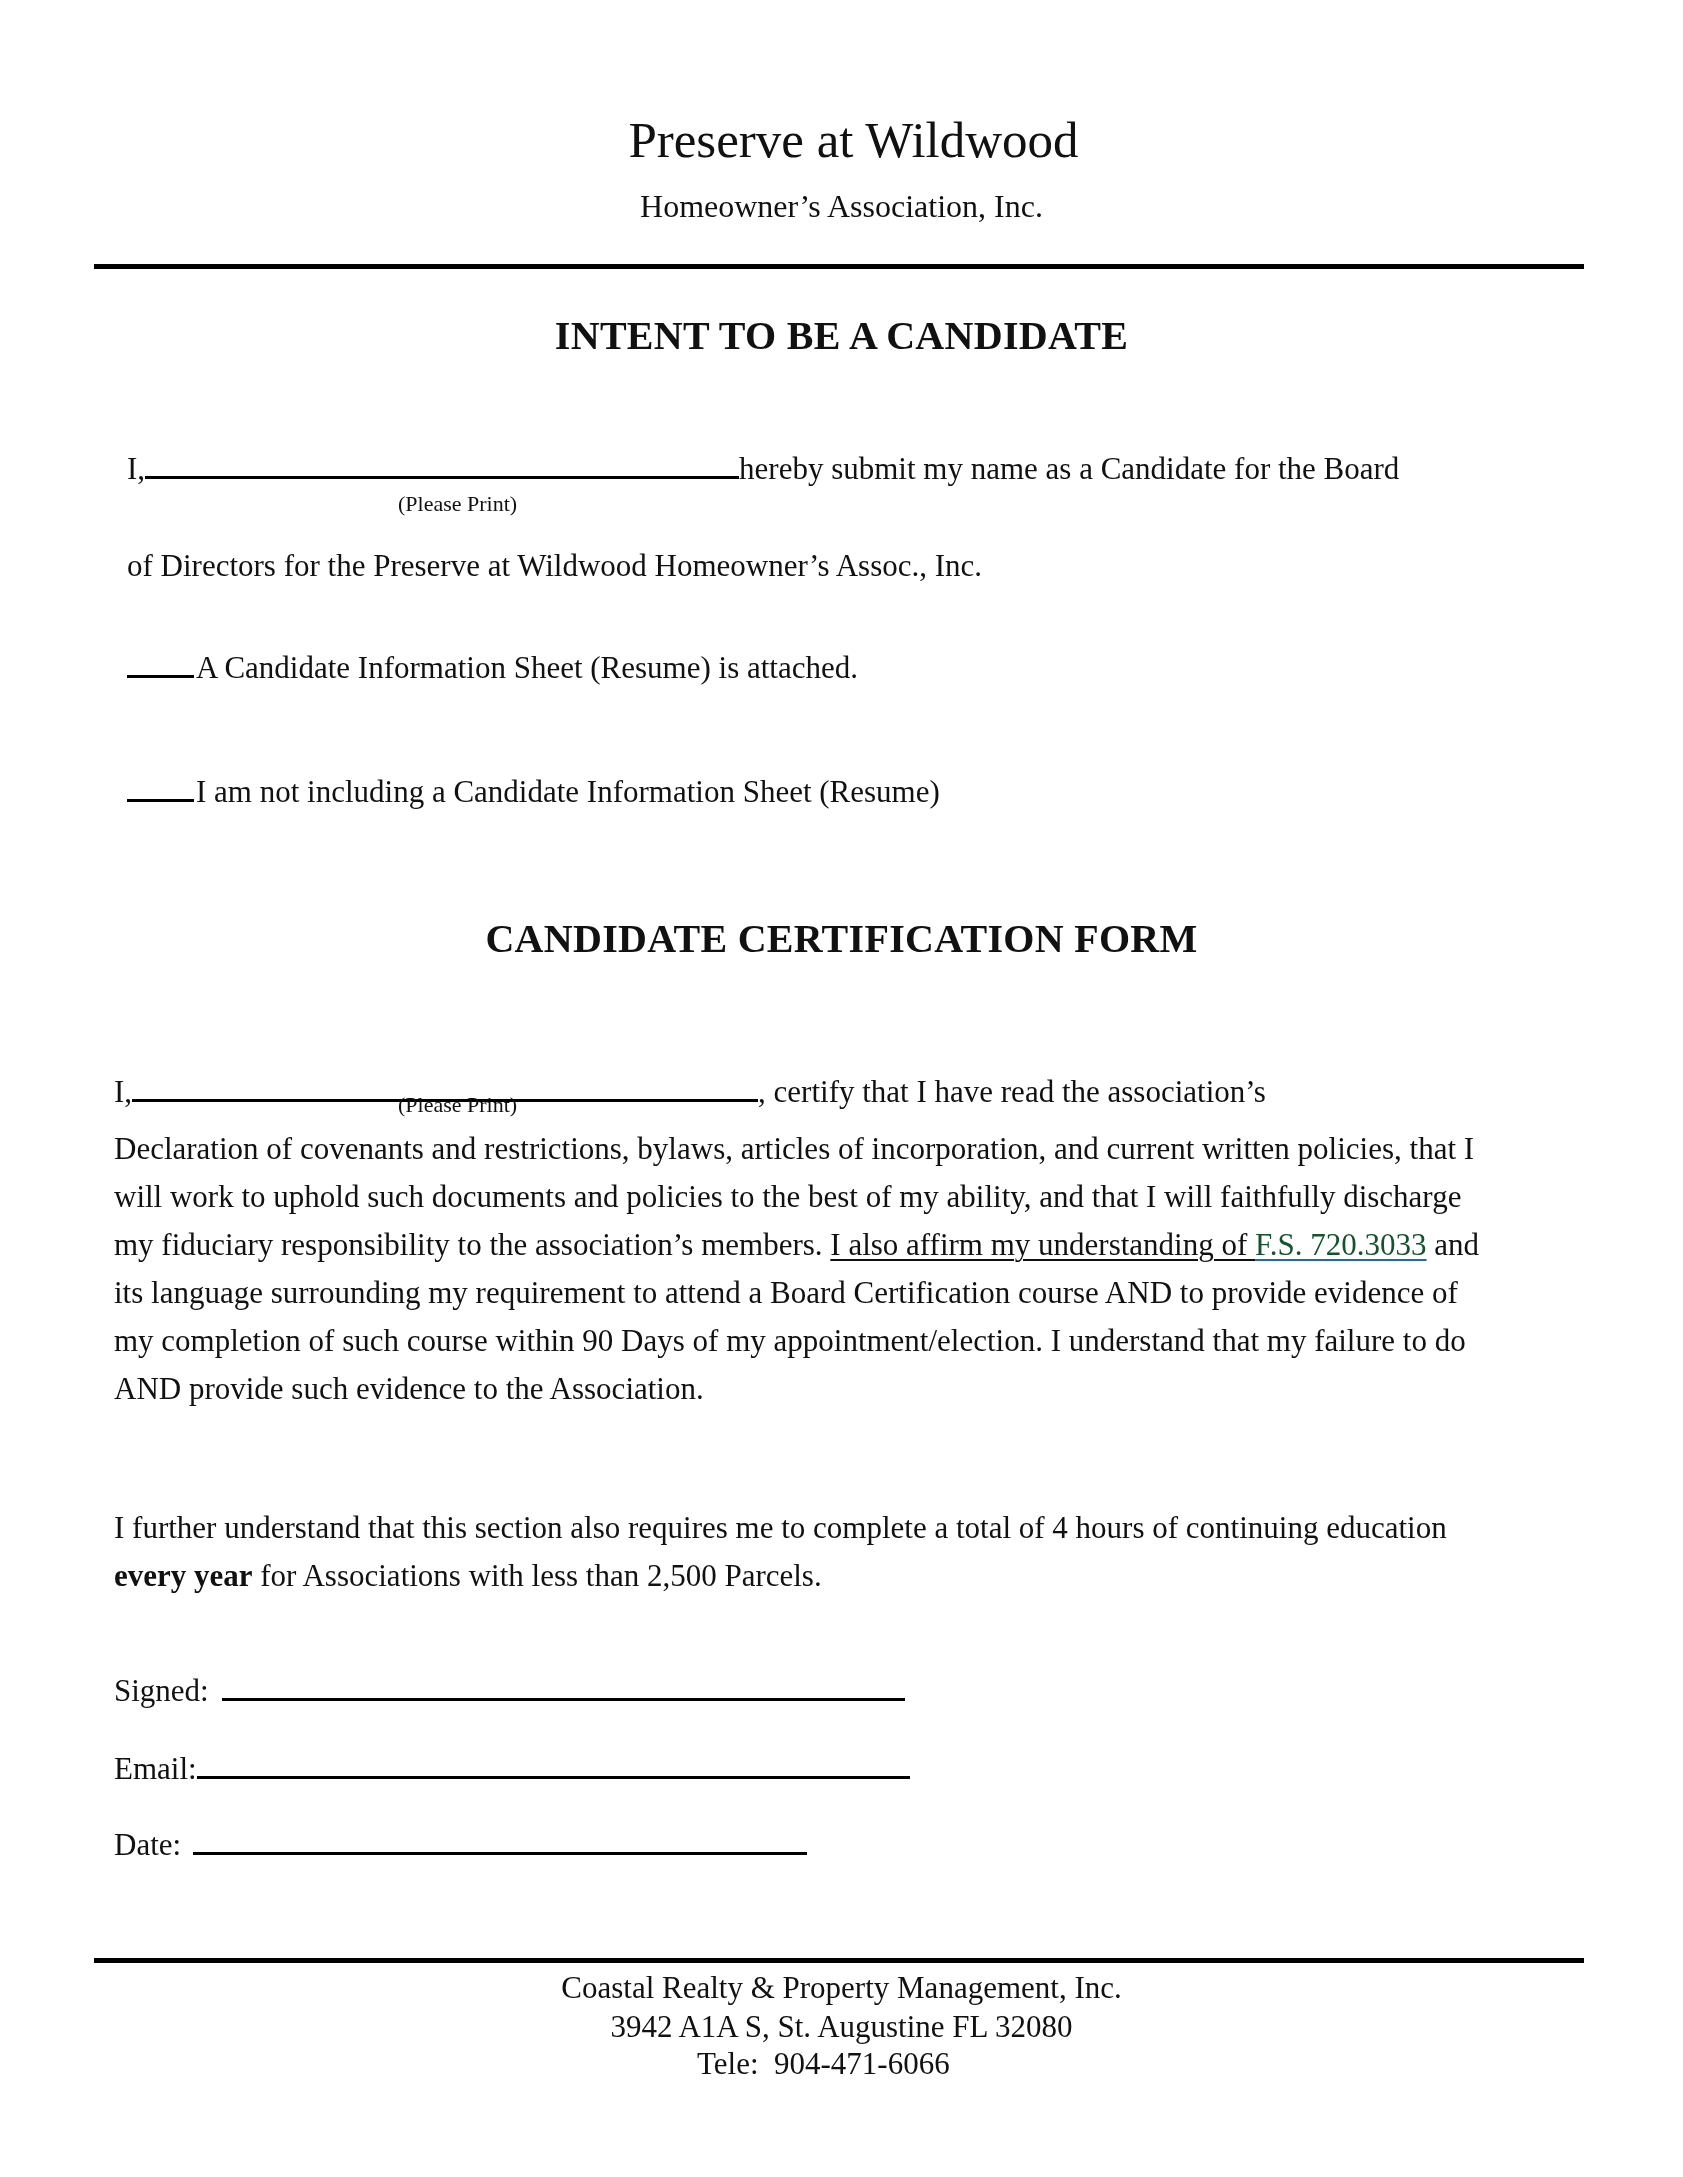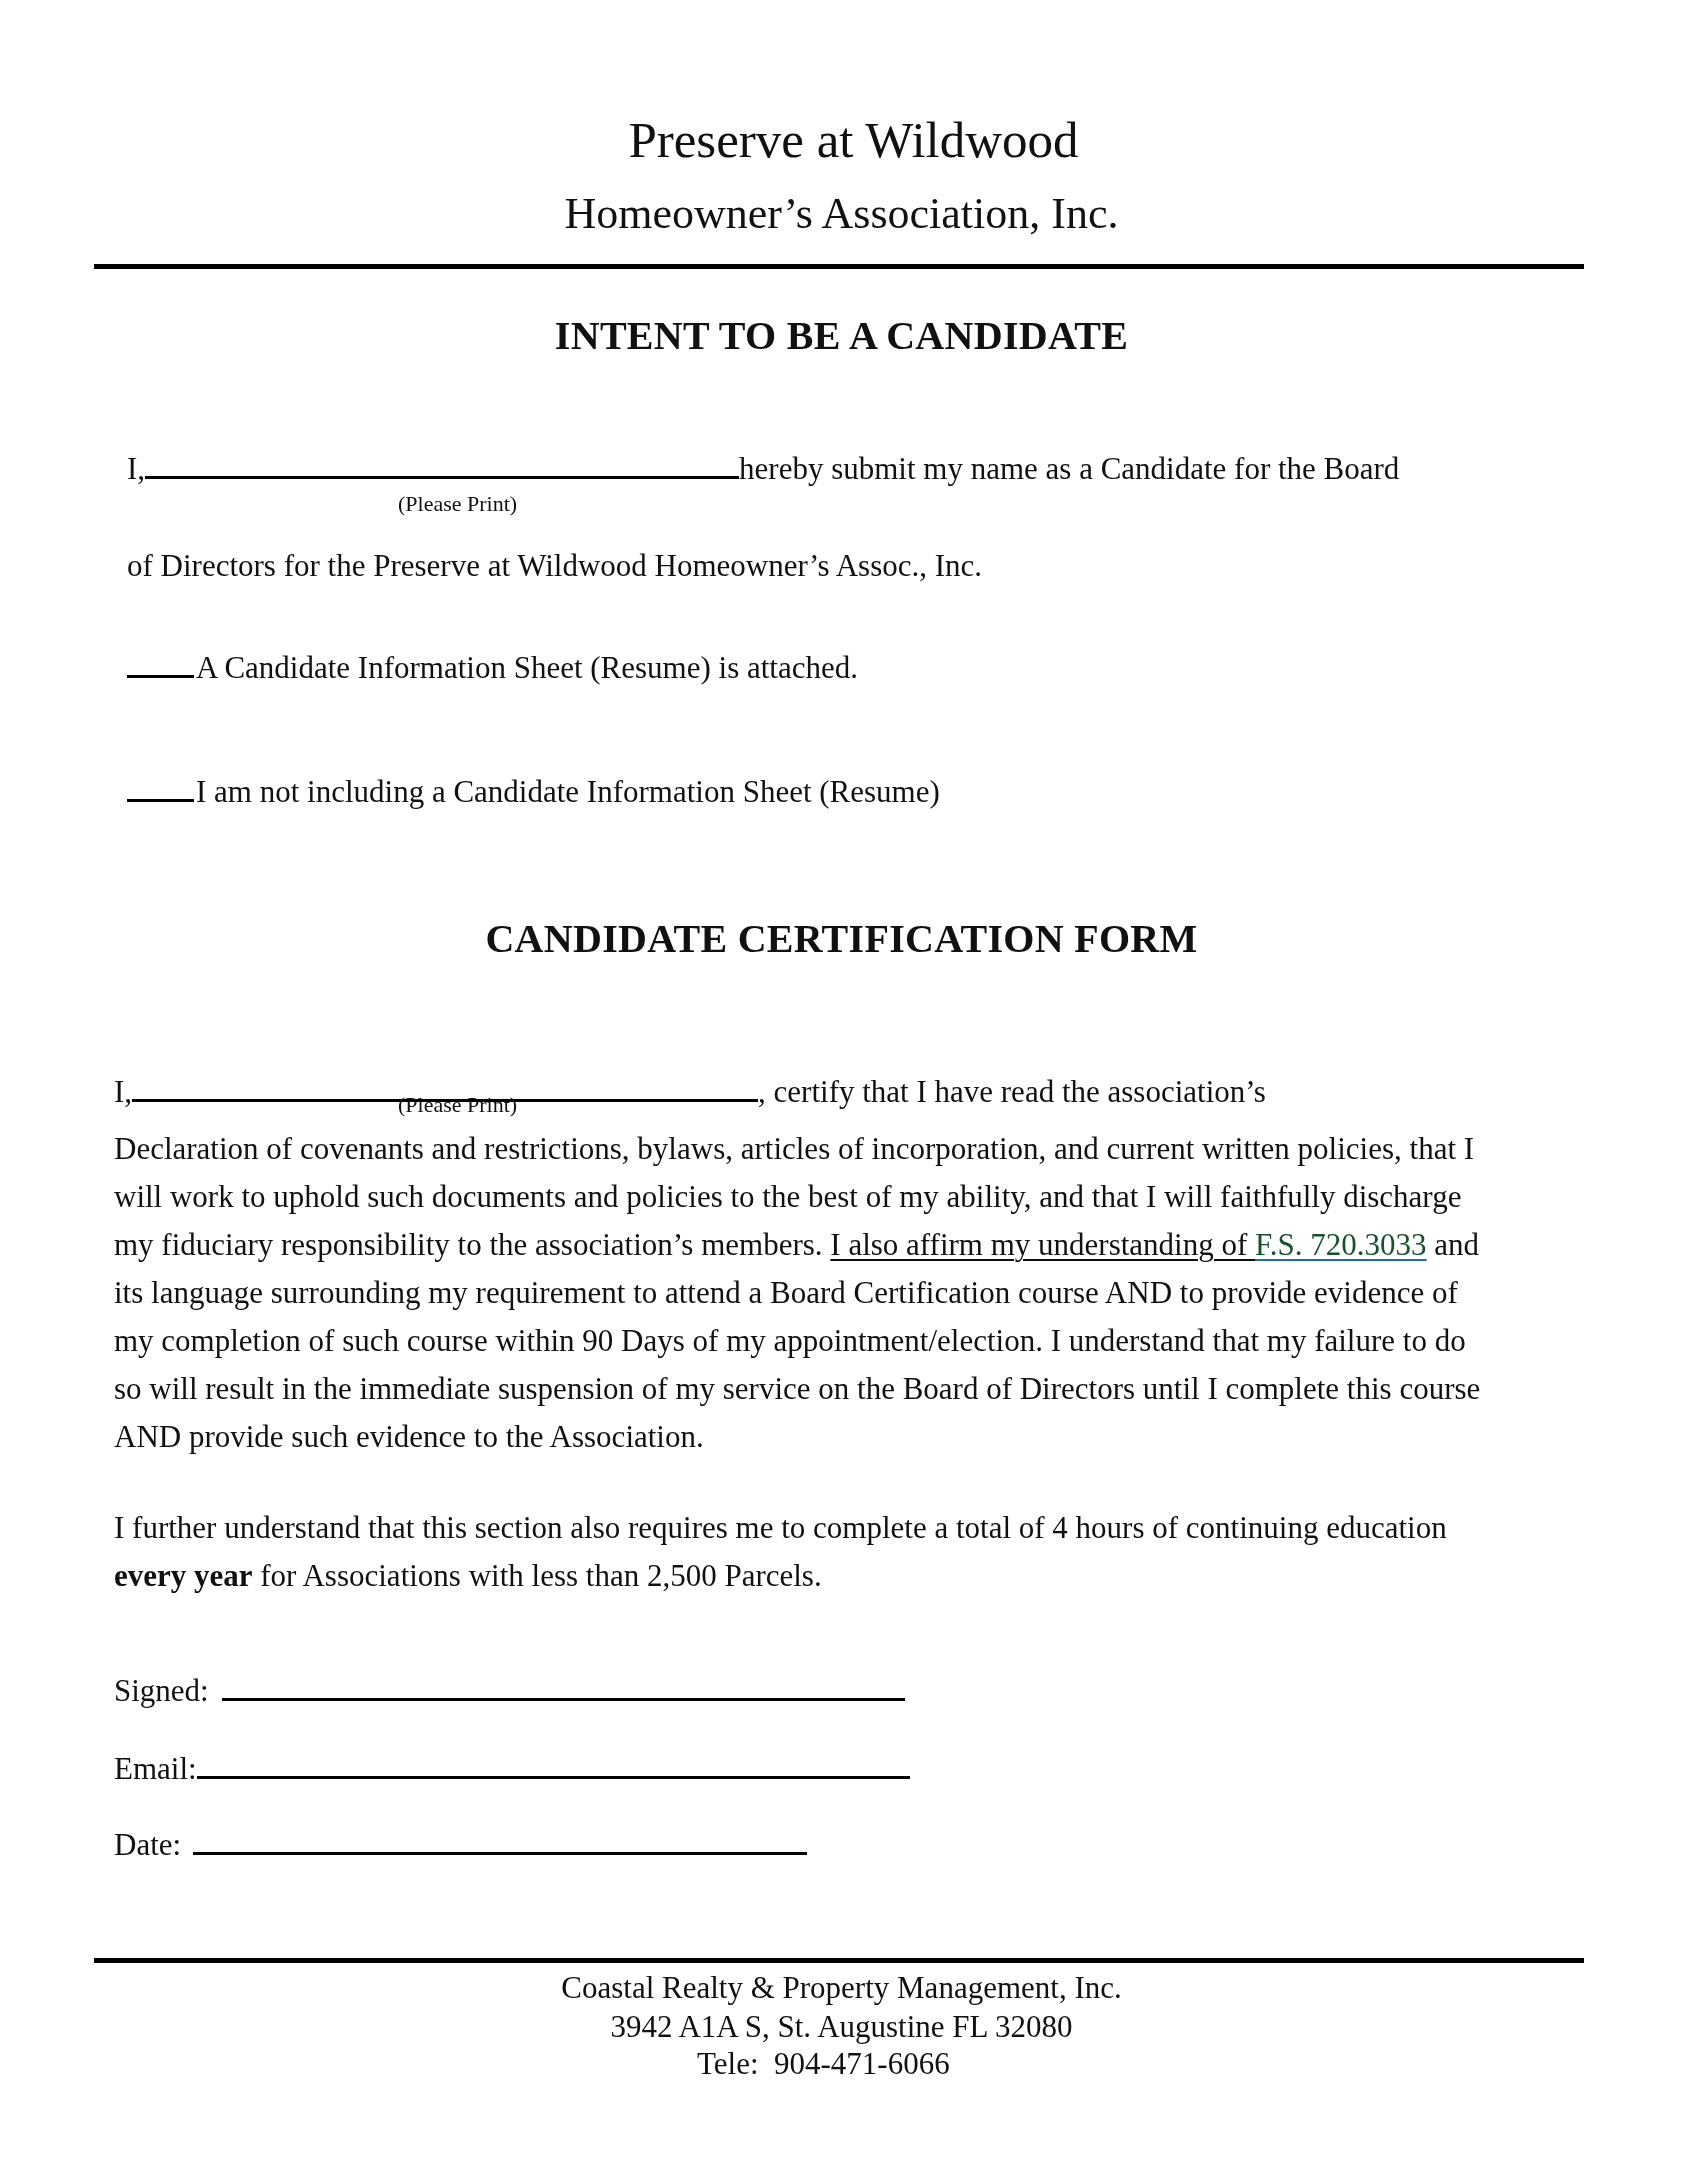--- a/index.html
+++ b/index.html
@@ -1,21 +1,21 @@
 <!DOCTYPE html>
 <html><head>
 <meta charset="utf-8">
 <style>
   html, body { margin:0; padding:0; background:#ffffff; }
   body { width:1683px; height:2177px; position:relative; overflow:hidden;
          font-family:"Liberation Serif", "DejaVu Serif", serif; color:#111; }
   .abs { position:absolute; white-space:nowrap; }
   .center { left:0; width:1683px; text-align:center; }
   .title { font-size:51px; top:111px;padding-left:12px; }
-  .subtitle { font-size:44px; top:188px; }
+  .subtitle { font-size:32px; top:188px; }
   .rule { position:absolute; left:94px; width:1490px; height:5px; background:#000; }
   .heading { font-size:40px; font-weight:bold; letter-spacing:0.3px; }
   .body { font-size:31px; line-height:31px; }
   .uline { display:inline-block; border-bottom:3px solid #000; height:22px; vertical-align:baseline; }
   .hint { font-size:22px; }
   .para { position:absolute; left:114px; width:1475px; font-size:31px; line-height:48px; text-align:left; }
   .para .line { display:block; white-space:nowrap; }
   .affirm { text-decoration:underline; text-decoration-thickness:2px; text-underline-offset:4px; }
   .link { color:#14532d; text-decoration:underline; text-decoration-color:#1f68b5; text-decoration-thickness:2px; text-underline-offset:4px; cursor:pointer; }
   .blank-short { display:inline-block; width:67px; border-bottom:3px solid #000; height:20px; margin-right:2px; }
@@ -49,21 +49,20 @@
   <span>I,</span><span class="uline" style="width:626px;"></span><span>, certify that I have read the association’s</span>
 </div>
 <div class="abs hint" style="left:398px; top:1092px;">(Please Print)</div>
 
 <div class="para" style="top:1125px;">
   <span class="line">Declaration of covenants and restrictions, bylaws, articles of incorporation, and current written policies, that I</span>
   <span class="line">will work to uphold such documents and policies to the best of my ability, and that I will faithfully discharge</span>
   <span class="line"><span>my fiduciary responsibility to the association’s members. </span><span class="affirm">I also affirm my understanding of </span><span class="link">F.S. 720.3033</span><span> and</span></span>
   <span class="line">its language surrounding my requirement to attend a Board Certification course AND to provide evidence of</span>
   <span class="line">my completion of such course within 90 Days of my appointment/election. I understand that my failure to do</span>
-  <span class="line">so will result in the immediate suspension of my service on the Board of Directors until I complete this course</span>
   <span class="line">AND provide such evidence to the Association.</span>
 </div>
 
 <div class="para" style="top:1504px;">
   <span class="line">I further understand that this section also requires me to complete a total of 4 hours of continuing education</span>
   <span class="line"><b>every year</b><span> for Associations with less than 2,500 Parcels.</span></span>
 </div>
 
 <div class="abs body" style="left:114px; top:1675px;">
   <span>Signed:</span>

